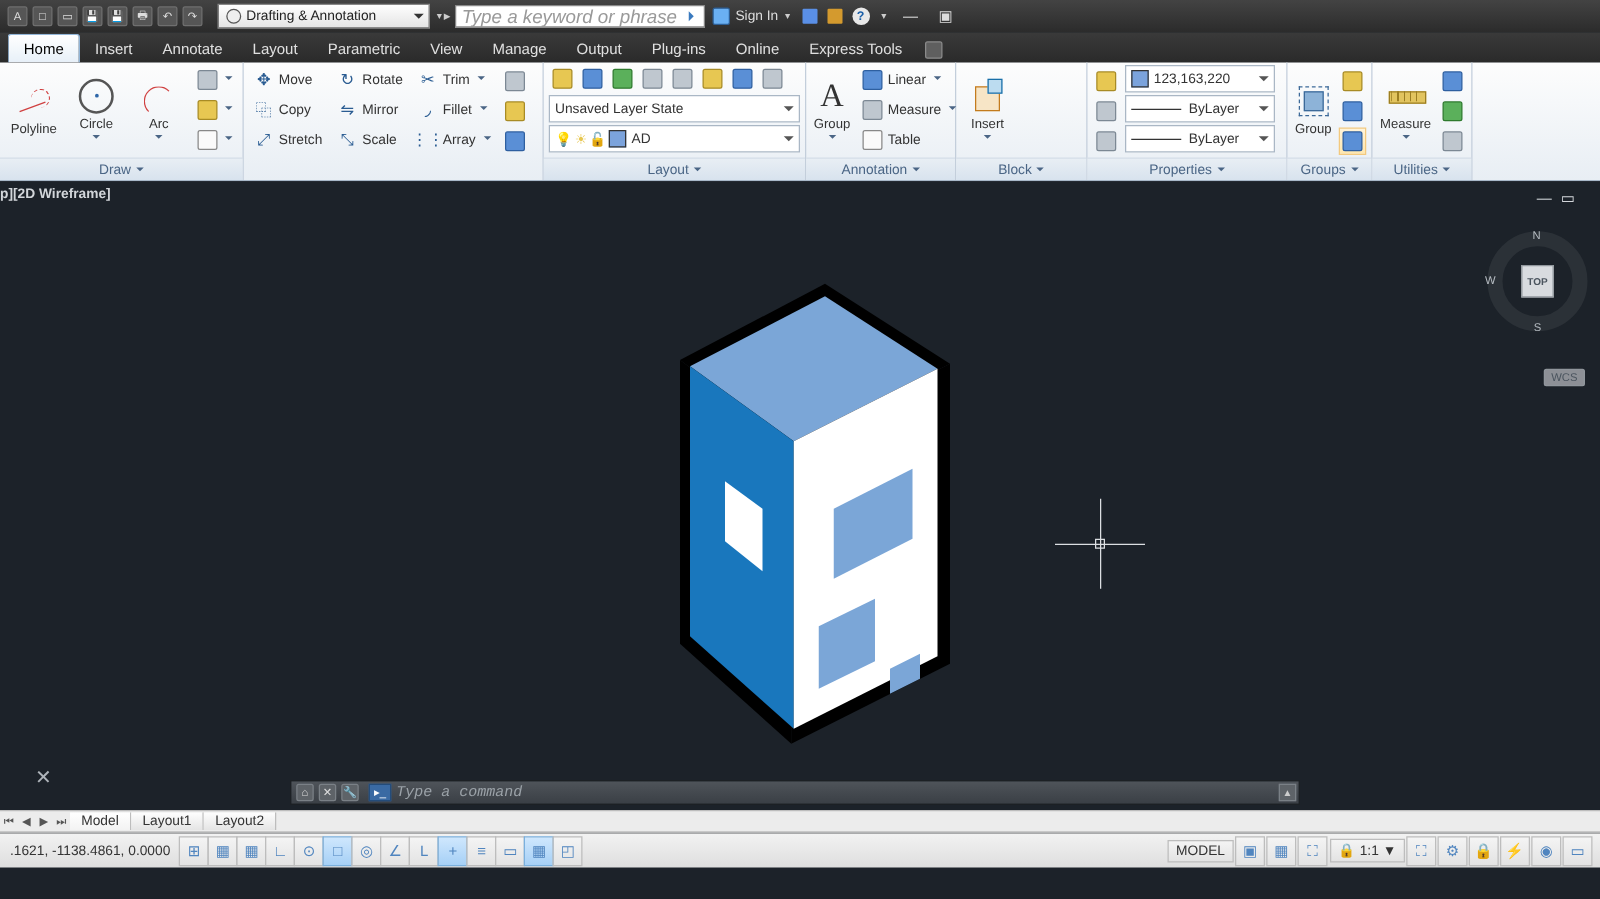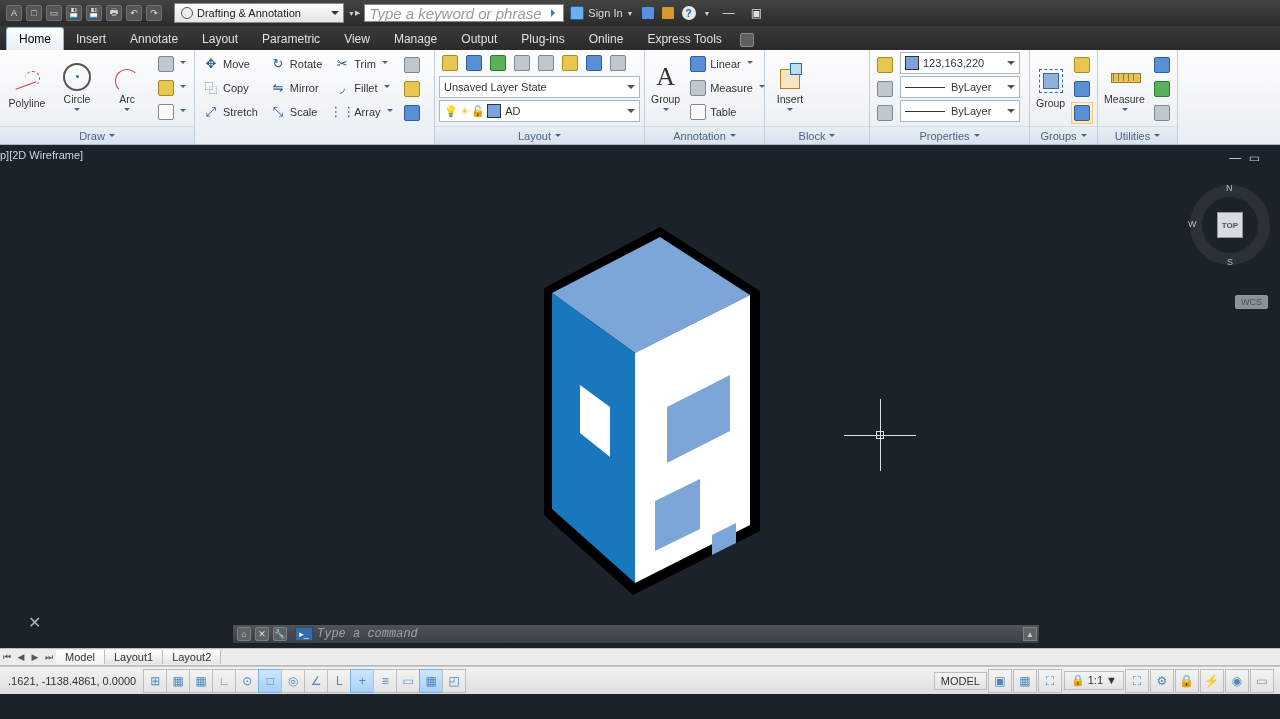--- a/index.html
+++ b/index.html
@@ -91,21 +91,21 @@
 .ic-mirror::before{content:"⇋";}
 .ic-fillet::before{content:"◞";}
 .ic-stretch::before{content:"⤢";}
 .ic-scale::before{content:"⤡";}
 .ic-array::before{content:"⋮⋮";}
 .ic-move,.ic-rotate,.ic-trim,.ic-copy,.ic-mirror,.ic-fillet,.ic-stretch,.ic-scale,.ic-array{background:none;border:none;color:#2a5c92;font-size:13px;display:flex;align-items:center;justify-content:center;}
 
 
 .canvas{position:relative;height:503px;background:#1c2229;}
 .viewlabel{position:absolute;left:0;top:4px;font-size:11px;color:#d2d6da;}
-.viewlabel .br{color:#d2d6da;}
+.viewlabel .br{color:#d2d6da;font-weight:bold;}
 .vlmin{position:absolute;right:18px;top:6px;color:#d2d6da;font-size:12px;letter-spacing:2px;}
 .cube{position:absolute;left:520px;top:50px;}
 .cursor{position:absolute;left:880px;top:290px;width:1px;height:1px;}
 .cursor::before{content:"";position:absolute;left:-36px;top:0;width:72px;border-top:1px solid #dcdfe2;}
 .cursor::after{content:"";position:absolute;top:-36px;left:0;height:72px;border-left:1px solid #dcdfe2;}
 .cursor .box{position:absolute;left:-4px;top:-4px;width:8px;height:8px;border:1px solid #dcdfe2;}
 
 .navring{position:absolute;right:10px;top:40px;width:80px;height:80px;}
 .navring .ring{position:absolute;left:0;top:0;width:80px;height:80px;border:12px solid #2e343a;border-radius:50%;opacity:.85;}
 .navring .lbl{position:absolute;font-size:9px;color:#b6bcc2;font-weight:500;}

